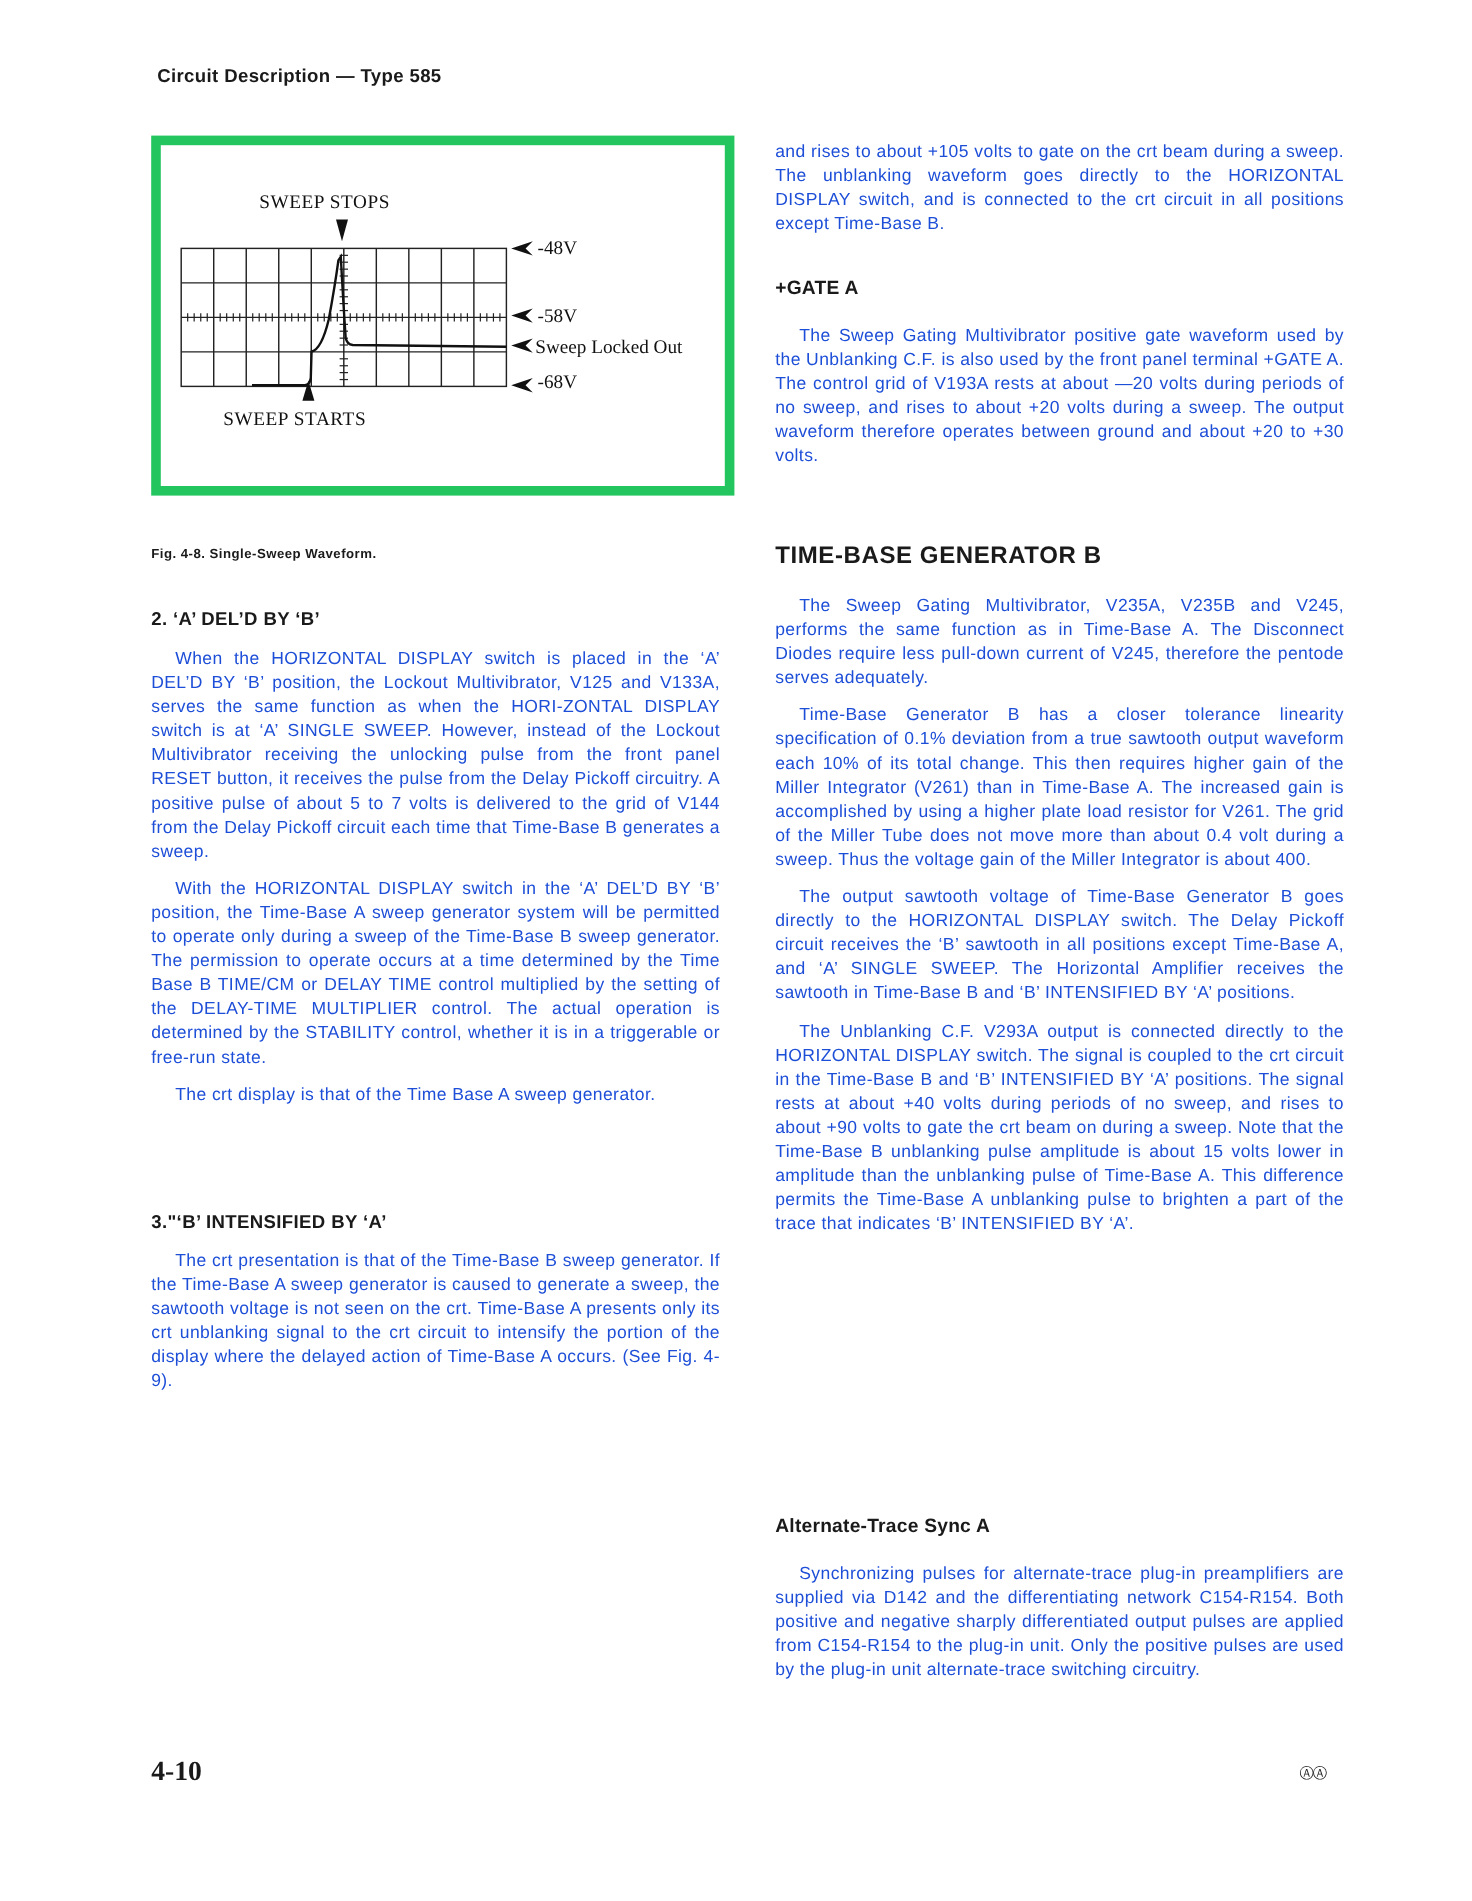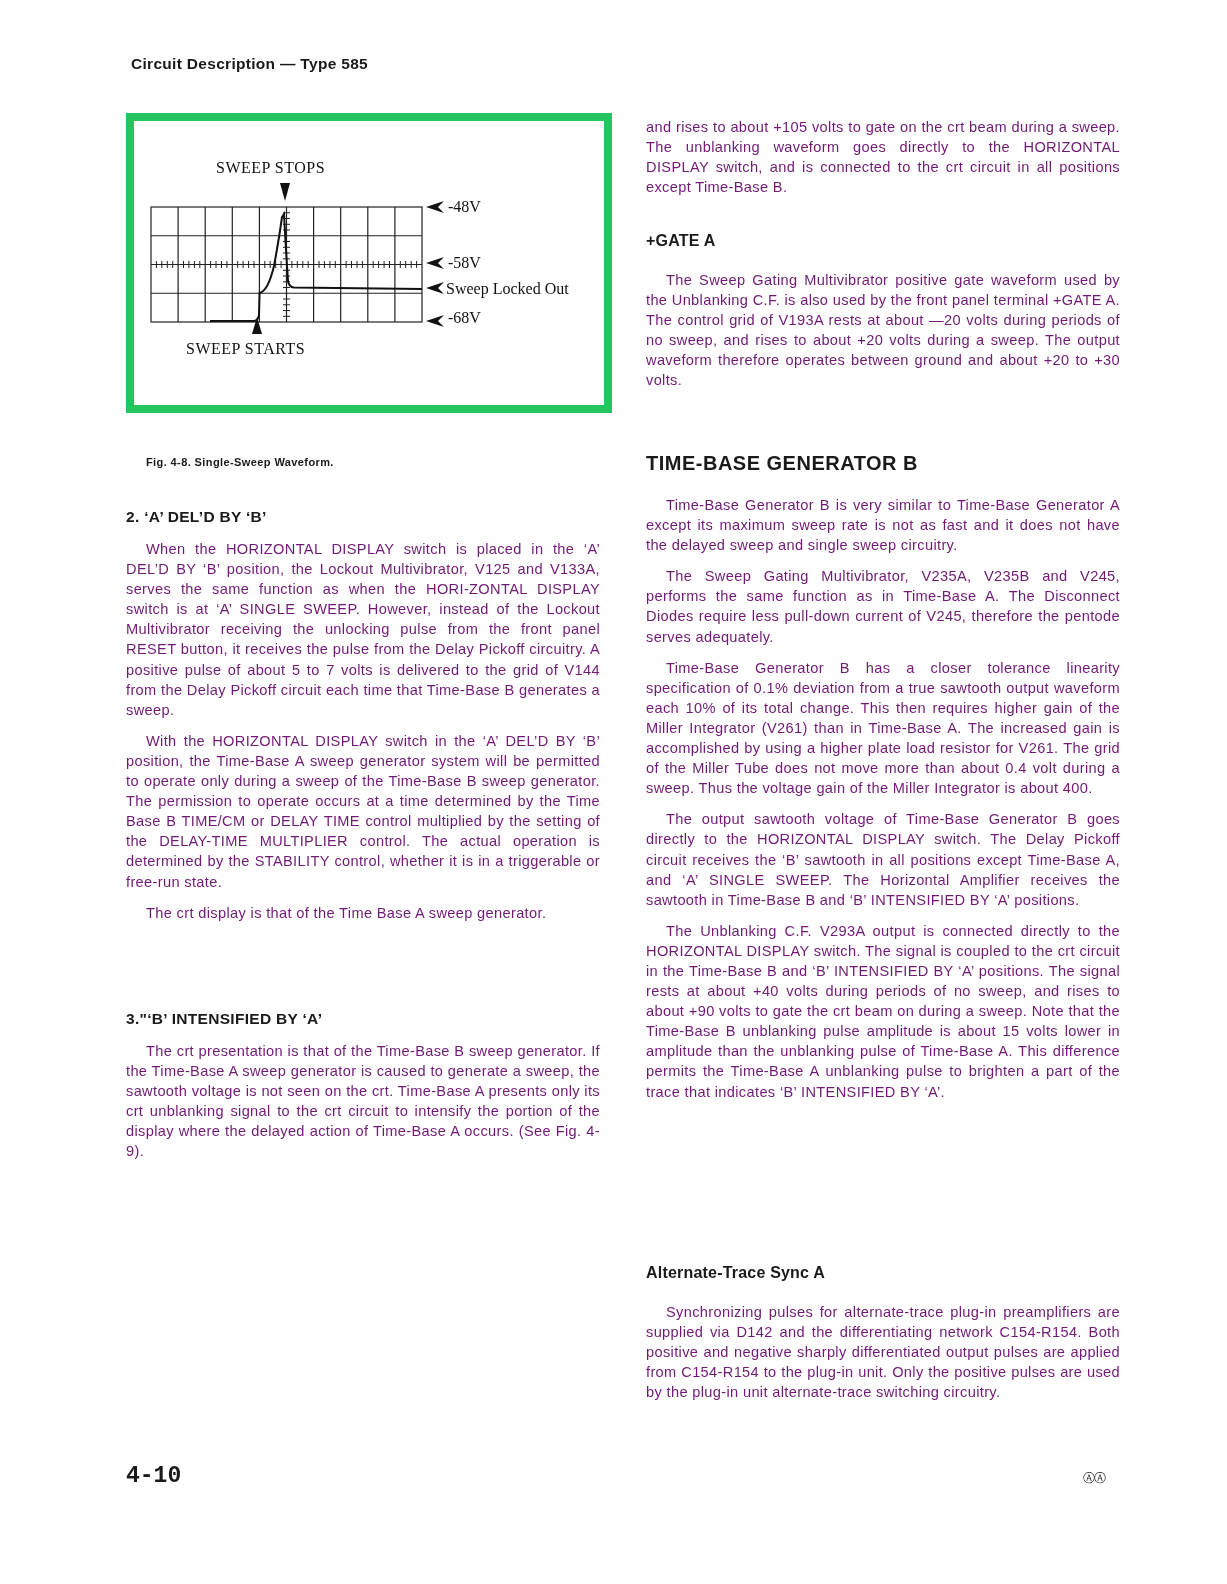--- a/index.html
+++ b/index.html
@@ -13,47 +13,47 @@
     font-family: "Liberation Sans", sans-serif; font-weight: bold; font-size: 15.5px;
     letter-spacing: 0.3px;
   }
   .figure-box {
     position: absolute; left: 126px; top: 113px; width: 470px; height: 284px;
     border: 8px solid #22c55e; box-sizing: content-box;
   }
   .figure-box svg { position: absolute; left: 0; top: 0; }
   .fig-caption {
     position: absolute; left: 126px; top: 456px;
-    font-family: "Liberation Sans", sans-serif; font-weight: bold; font-size: 11px; letter-spacing: 0.4px; margin-left: 20px;
+    font-family: "Liberation Sans", sans-serif; font-weight: bold; font-size: 11px; letter-spacing: 0.4px;
   }
   .col { position: absolute; width: 474px; }
   .col-left { left: 126px; }
   .col-right { left: 646px; }
   p.body {
     margin: 0 0 11px 0;
     font-family: "Liberation Sans", sans-serif;
     font-size: 14.6px; line-height: 20.1px; text-align: justify;
-    text-indent: 20px; letter-spacing: 0.35px; color: #701a75;
+    text-indent: 20px; letter-spacing: 0.35px; color: #1d4ed8;
     hyphens: manual;
   }
   p.body.noindent { text-indent: 0; }
   h3.sub {
     margin: 0 0 13px 0; font-family: "Liberation Sans", sans-serif;
     font-weight: bold; font-size: 15.5px; letter-spacing: 0.3px;
   }
   h2.sec {
     margin: 0 0 20px 0; font-family: "Liberation Sans", sans-serif;
     font-weight: bold; font-size: 16px; letter-spacing: 0.2px;
   }
   h2.center {
     text-align: left; font-size: 20px; letter-spacing: 0.5px;
   }
   .page-num {
     position: absolute; left: 126px; top: 1463px;
-    font-family: Liberation Mono, monospace; font-weight: bold; font-size: 23px;
+    font-family: Liberation Serif, serif; font-weight: bold; font-size: 23px;
   }
   .mark {
     position: absolute; left: 1083px; top: 1470px;
     font-family: "DejaVu Sans", sans-serif; font-size: 12px; letter-spacing: -1px;
   }
 </style>
 </head>
 <body>
 
 <div class="running-head">Circuit Description — Type 585</div>
@@ -179,21 +179,20 @@
   <p class="body noindent">and rises to about +105 volts to gate on the crt beam during a sweep. The unblanking waveform goes directly to the HORIZONTAL DISPLAY switch, and is connected to the crt circuit in all positions except Time-Base B.</p>
 </div>
 
 <div class="col col-right" style="top:232px;">
   <h2 class="sec">+GATE A</h2>
   <p class="body">The Sweep Gating Multivibrator positive gate waveform used by the Unblanking C.F. is also used by the front panel terminal +GATE A. The control grid of V193A rests at about —20 volts during periods of no sweep, and rises to about +20 volts during a sweep. The output waveform therefore operates between ground and about +20 to +30 volts.</p>
 </div>
 
 <div class="col col-right" style="top:452px;">
   <h2 class="sec center">TIME-BASE GENERATOR B</h2>
-  <p class="body">Time-Base Generator B is very similar to Time-Base Generator A except its maximum sweep rate is not as fast and it does not have the delayed sweep and single sweep circuitry.</p>
   <p class="body">The Sweep Gating Multivibrator, V235A, V235B and V245, performs the same function as in Time-Base A. The Disconnect Diodes require less pull-down current of V245, therefore the pentode serves adequately.</p>
   <p class="body">Time-Base Generator B has a closer tolerance linearity specification of 0.1% deviation from a true sawtooth output waveform each 10% of its total change. This then requires higher gain of the Miller Integrator (V261) than in Time-Base A. The increased gain is accomplished by using a higher plate load resistor for V261. The grid of the Miller Tube does not move more than about 0.4 volt during a sweep. Thus the voltage gain of the Miller Integrator is about 400.</p>
   <p class="body">The output sawtooth voltage of Time-Base Generator B goes directly to the HORIZONTAL DISPLAY switch. The Delay Pickoff circuit receives the ‘B’ sawtooth in all positions except Time-Base A, and ‘A’ SINGLE SWEEP. The Horizontal Amplifier receives the sawtooth in Time-Base B and ‘B’ INTENSIFIED BY ‘A’ positions.</p>
   <p class="body">The Unblanking C.F. V293A output is connected directly to the HORIZONTAL DISPLAY switch. The signal is coupled to the crt circuit in the Time-Base B and ‘B’ INTENSIFIED BY ‘A’ positions. The signal rests at about +40 volts during periods of no sweep, and rises to about +90 volts to gate the crt beam on during a sweep. Note that the Time-Base B unblanking pulse amplitude is about 15 volts lower in amplitude than the unblanking pulse of Time-Base A. This difference permits the Time-Base A unblanking pulse to brighten a part of the trace that indicates ‘B’ INTENSIFIED BY ‘A’.</p>
 </div>
 
 <div class="col col-right" style="top:1264px;">
   <h2 class="sec">Alternate-Trace Sync A</h2>
   <p class="body">Synchronizing pulses for alternate-trace plug-in preamplifiers are supplied via D142 and the differentiating network C154-R154. Both positive and negative sharply differentiated output pulses are applied from C154-R154 to the plug-in unit. Only the positive pulses are used by the plug-in unit alternate-trace switching circuitry.</p>
 </div>

